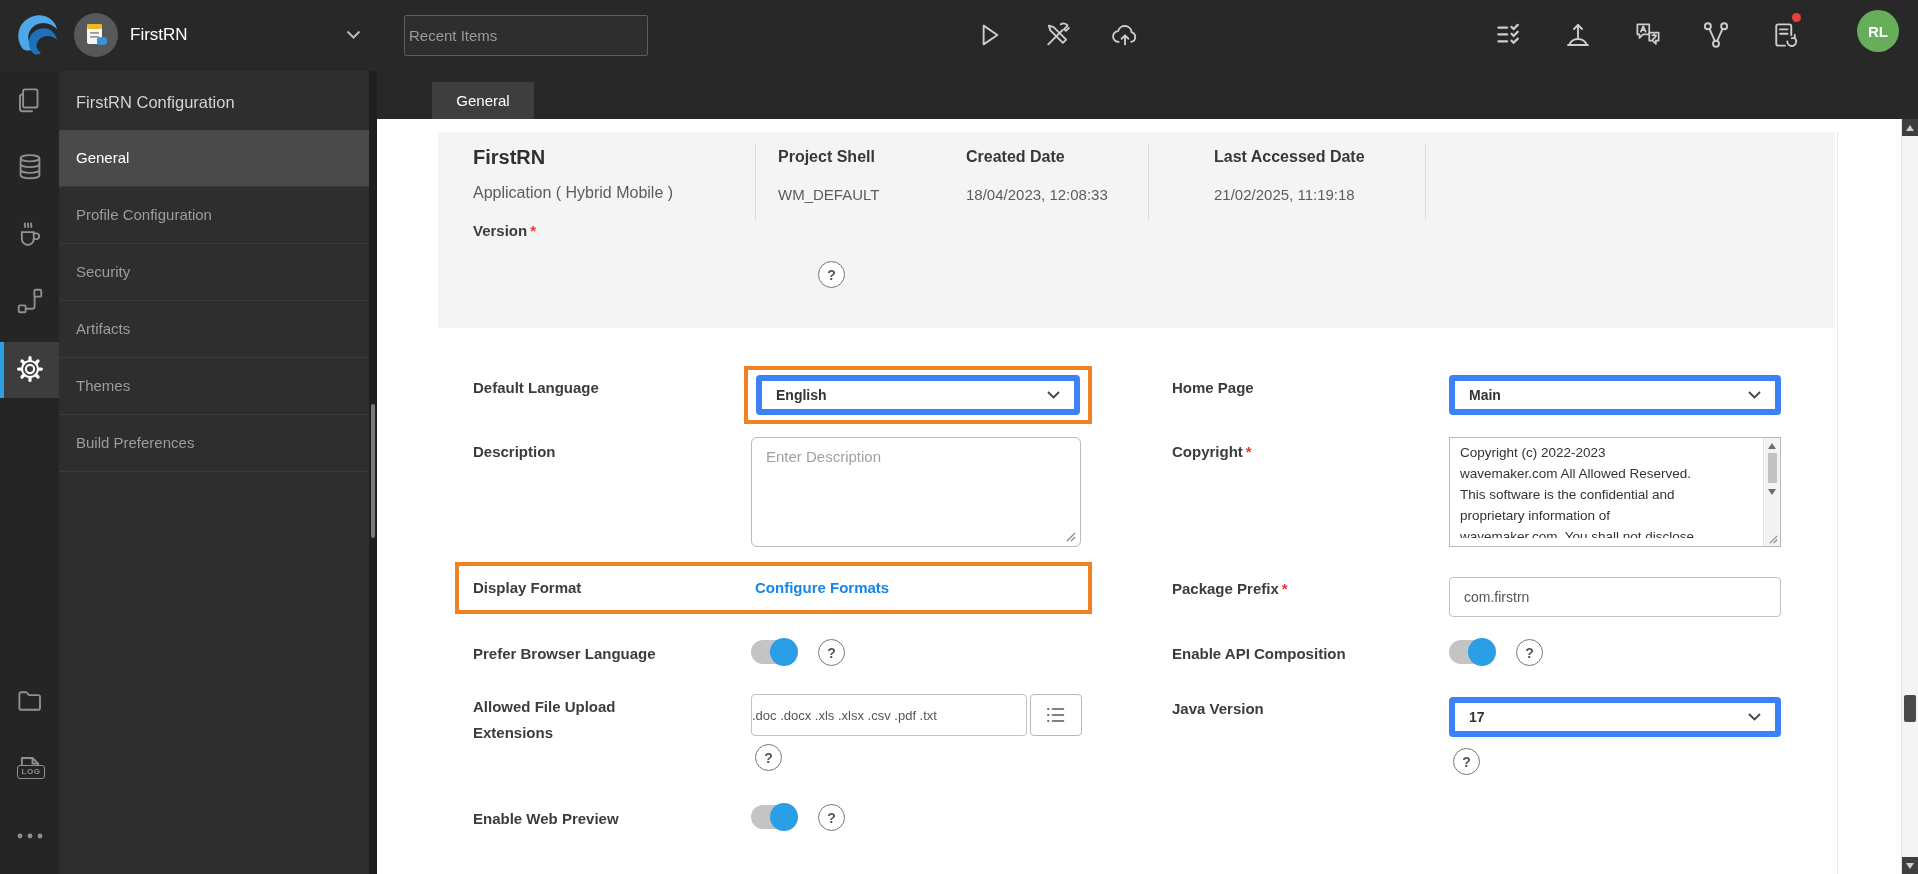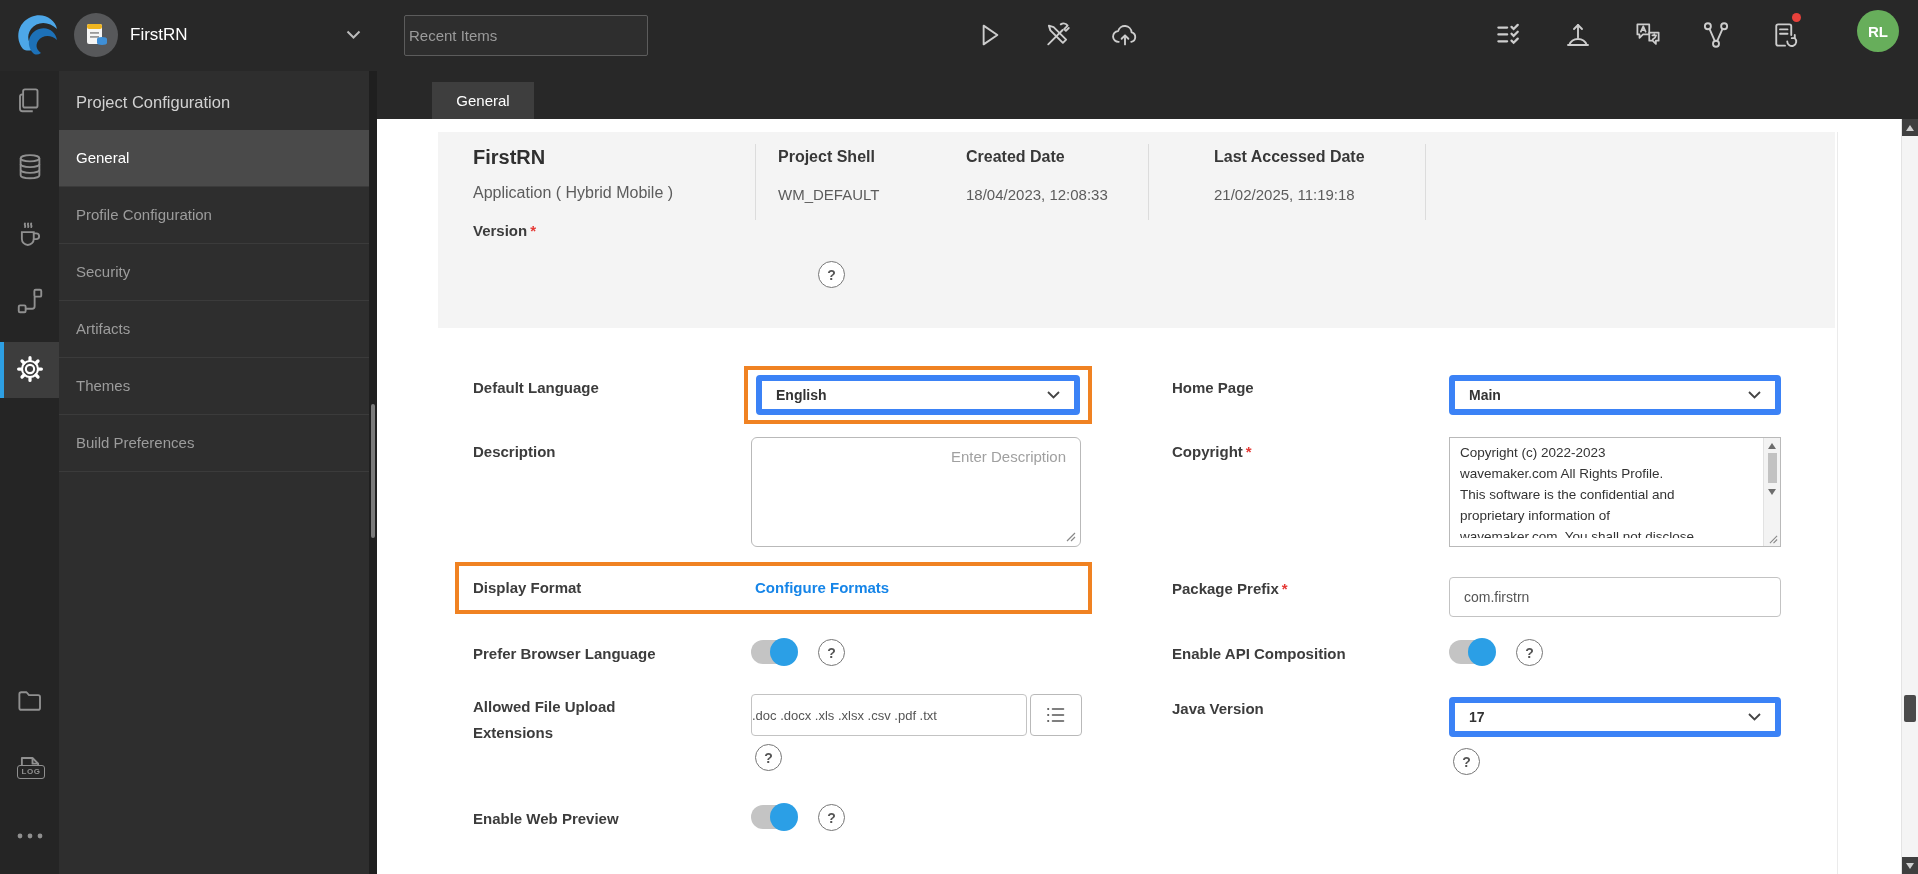--- a/index.html
+++ b/index.html
@@ -52,21 +52,21 @@
   .select{background:#fff;border:6px solid #3b82f6;border-radius:4px;box-sizing:border-box;
     display:flex;align-items:center;cursor:pointer;font-weight:bold;}
   .select .val{font-size:14px;color:#333;padding-left:14px;flex:1;}
   .select svg{margin-right:14px;}
   .help{width:27px;height:27px;border:1.6px solid #767676;border-radius:50%;box-sizing:border-box;
     display:flex;align-items:center;justify-content:center;font-size:14px;font-weight:600;color:#555;background:#fff;}
   .toggle{width:46px;height:24px;background:#c4c4c4;border-radius:12px;position:absolute;cursor:pointer;}
   .toggle .knob{position:absolute;right:-1px;top:-2px;width:28px;height:28px;border-radius:50%;background:#2b9fe6;}
   .hl{border:4px solid #f08222;box-sizing:border-box;}
   .texta{background:#fff;border:1px solid #b9b9b9;border-radius:6px;font-size:15px;color:#333;
-    padding:10px 14px;box-sizing:border-box;resize:none;outline:none;font-family:"Liberation Sans",sans-serif;text-align:right;}
+    padding:10px 14px;box-sizing:border-box;resize:none;outline:none;font-family:"Liberation Sans",sans-serif;}
   .texta::placeholder{color:#a0a0a0;}
   .link{font-size:15px;font-weight:600;color:#1685e8;cursor:pointer;}
   .cpybox{left:1449px;top:437px;width:332px;height:110px;background:#fff;border:1px solid #b9b9b9;border-radius:0;box-sizing:border-box;overflow:hidden;}
   .cpytext{position:absolute;left:10px;top:4px;width:288px;height:96px;overflow:hidden;
     font-size:13.5px;line-height:21px;color:#333;}
   .cpysb{position:absolute;right:0;top:0;width:16px;height:108px;background:#f3f3f3;border-left:1px solid #e2e2e2;}
   .tri-up{width:0;height:0;border-left:4px solid transparent;border-right:4px solid transparent;border-bottom:6px solid #6d6d6d;margin:5px auto 0;}
   .tri-dn{width:0;height:0;border-left:4px solid transparent;border-right:4px solid transparent;border-top:6px solid #6d6d6d;margin:6px auto 0;}
   .cpythumb{width:9px;height:30px;background:#c2c2c2;margin:4px auto 0;}
   .listbtn{left:1030px;top:694px;width:52px;height:42px;background:#fff;border:1px solid #b9b9b9;border-radius:4px;
@@ -230,21 +230,21 @@
   </div>
   <div class="abs" style="left:16px;top:830px;">
     <svg width="28" height="12" viewBox="0 0 28 12" fill="#8f8f8f">
       <circle cx="4" cy="6" r="2.4"></circle>
         <circle cx="14" cy="6" r="2.4"></circle>
         <circle cx="24" cy="6" r="2.4"></circle>
     </svg>
   </div>
 
   <div class="abs sidebar"></div>
-  <div class="abs sb-title">Project Configuration</div>
+  <div class="abs sb-title">FirstRN Configuration</div>
   <div class="abs sb-item active" style="top:130px;">General</div>
   <div class="abs sb-item" style="top:187px;">Profile Configuration</div>
   <div class="abs sb-item" style="top:244px;">Security</div>
   <div class="abs sb-item" style="top:301px;">Artifacts</div>
   <div class="abs sb-item" style="top:415px;">Build Preferences</div>
   <div class="abs sb-item" style="top:358px;">Themes</div>
   <div class="abs sb-track"></div>
   <div class="abs sb-thumb"></div>
 
   <div class="abs tabstrip"></div>
@@ -329,21 +329,21 @@
         <path d="M1 1l5.5 5.5L12 1" fill="none" stroke="#444" stroke-width="1.8"></path>
       </svg>
   </div>
 
   <div class="abs flabel" style="left:1172px;top:443px;">
     <span>Copyright</span><span class="req">*</span>
   </div>
   <div class="abs cpybox">
     <div class="cpytext">
       <div>Copyright (c) 2022-2023</div>
-      <div>wavemaker.com All Rights Profile.</div>
+      <div>wavemaker.com All Allowed Reserved.</div>
       <div> This software is the confidential and</div>
       <div>proprietary information of</div>
       <div>wavemaker.com. You shall not disclose</div>
     </div>
     <div class="cpysb">
       <div class="tri-up"></div>
       <div class="cpythumb"></div>
       <div class="tri-dn"></div>
     </div>
     <svg style="position:absolute;right:2px;bottom:2px;" width="9" height="9" viewBox="0 0 10 10">

